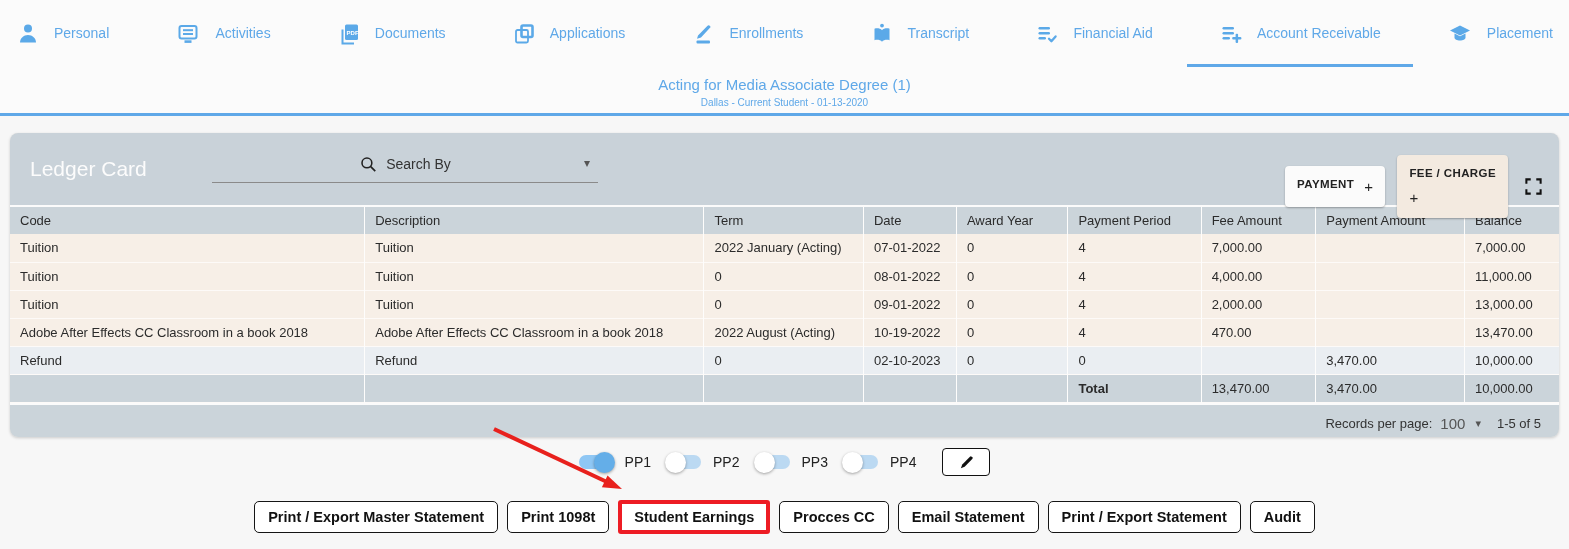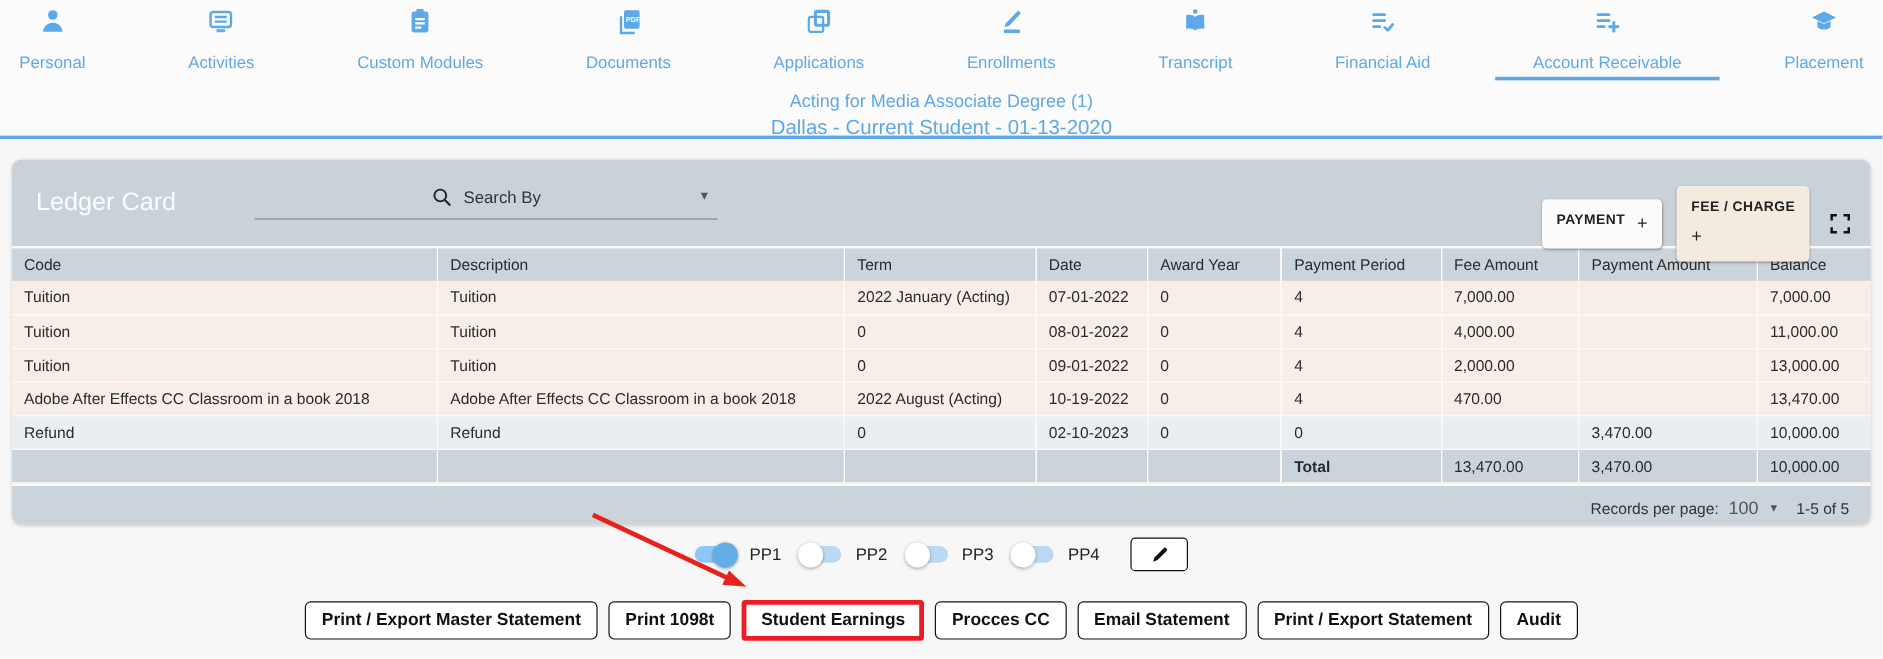--- a/index.html
+++ b/index.html
@@ -2,31 +2,31 @@
 <html><head>
 <meta charset="utf-8">
 <style>
   html,body{margin:0;padding:0;background:#fff;}
   #page{position:relative;width:1569px;height:549px;background:#FBFBFB;overflow:hidden;
         font-family:"Liberation Sans",sans-serif;-webkit-font-smoothing:antialiased;}
 
   
   .topnav{position:absolute;top:0;left:0;right:0;height:58px;display:flex;
           justify-content:space-between;padding:7px 10px 0;box-sizing:border-box;}
-  .nav-item{position:relative;display:flex;flex-direction:column;align-items:center;
-            gap:14px;padding:0 6px;cursor:pointer;justify-content:center;}
+  .nav-item{position:relative;display:flex;flex-direction:row;align-items:center;
+            gap:14px;padding:0 6px;cursor:pointer;}
   .nav-icon{height:26px;display:flex;align-items:flex-end;}
   .nav-label{font-size:14px;color:#5FA8E8;white-space:nowrap;}
   .nav-item.active::after{content:"";position:absolute;left:-26px;right:-26px;bottom:-9px;
             height:3px;background:#5FA8E8;}
 
   
   .student-header{position:absolute;top:76px;left:0;right:0;text-align:center;}
   .program-line{font-size:15px;color:#5FA8E8;font-weight:500;}
-  .details-line{font-size:17px;color:#5FA8E8;margin-top:4px;}
+  .details-line{font-size:10px;color:#5FA8E8;margin-top:4px;}
   .blue-divider{position:absolute;top:113px;left:0;right:0;height:3px;background:#5FA8E8;}
   .content-bg{position:absolute;top:116px;left:0;right:0;bottom:0;background:#F7F7F7;}
 
   
   .card{position:absolute;left:10px;right:10px;top:133px;height:304px;border-radius:8px;
         overflow:hidden;box-shadow:0 1px 3px rgba(0,0,0,.18);background:#F7EFE7;}
   .card-header{position:relative;height:72px;background:#C9D2D9;}
   .card-title{position:absolute;left:20px;top:24px;font-size:21px;color:#FCFCFC;font-weight:500;}
   .search-wrap{position:absolute;left:202px;top:13px;width:386px;height:36px;
         border-bottom:1px solid #8a8a8a;display:flex;align-items:center;justify-content:center;
@@ -107,32 +107,20 @@
         <svg width="26" height="24" viewBox="0 0 24 24">
             <rect x="3.5" y="4" width="17" height="12.5" rx="2" fill="none" stroke="#5BA9E8" stroke-width="2"></rect>
             <line x1="7" y1="8.2" x2="17" y2="8.2" stroke="#5BA9E8" stroke-width="2"></line>
             <line x1="7" y1="12" x2="17" y2="12" stroke="#5BA9E8" stroke-width="2"></line>
             <line x1="8.5" y1="19.6" x2="15.5" y2="19.6" stroke="#5BA9E8" stroke-width="2.6"></line>
           </svg>
       </span>
       <span class="nav-label">Activities</span>
     </div>
 
-    <div class="nav-item">
-      <span class="nav-icon">
-        <svg width="24" height="24" viewBox="0 0 24 24" fill="#5BA9E8">
-            <rect x="5" y="3.5" width="14" height="17.5" rx="2"></rect>
-            <rect x="9" y="1.5" width="6" height="4" rx="1"></rect>
-            <line x1="8" y1="10" x2="16" y2="10" stroke="#fff" stroke-width="1.8"></line>
-            <line x1="8" y1="13.5" x2="16" y2="13.5" stroke="#fff" stroke-width="1.8"></line>
-            <line x1="8" y1="17" x2="13" y2="17" stroke="#fff" stroke-width="1.8"></line>
-          </svg>
-      </span>
-      <span class="nav-label">Custom Modules</span>
-    </div>
 
     <div class="nav-item">
       <span class="nav-icon">
         <svg width="24" height="24" viewBox="0 0 24 24">
             <path d="M5.5,7.5 V21.5 H17" fill="none" stroke="#5BA9E8" stroke-width="2"></path>
             <rect x="8" y="2.5" width="13" height="15.5" rx="1.5" fill="#5BA9E8"></rect>
             <text x="9.6" y="12.6" font-size="6" font-weight="bold" fill="#fff" font-family="Liberation Sans,sans-serif">PDF</text>
           </svg>
       </span>
       <span class="nav-label">Documents</span>

